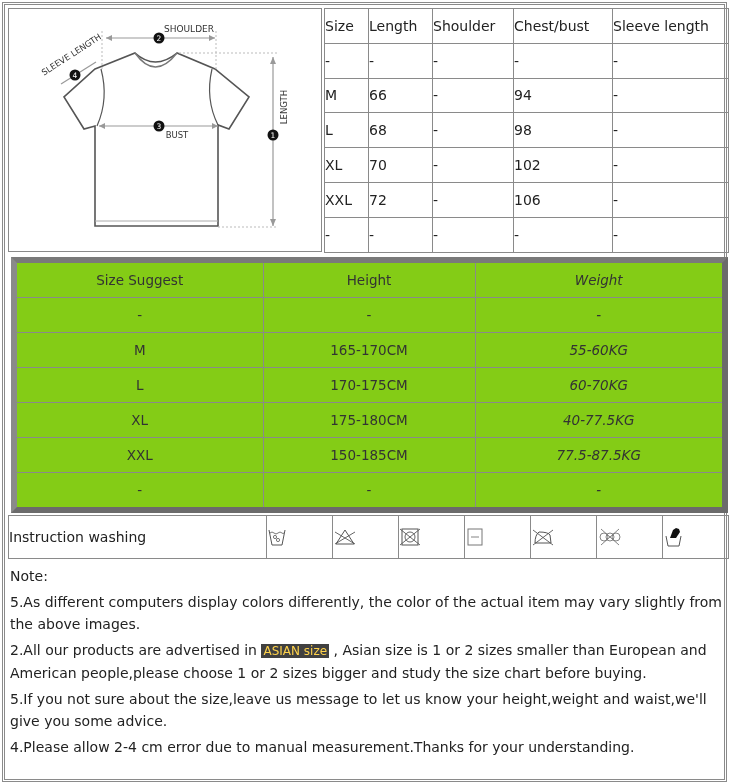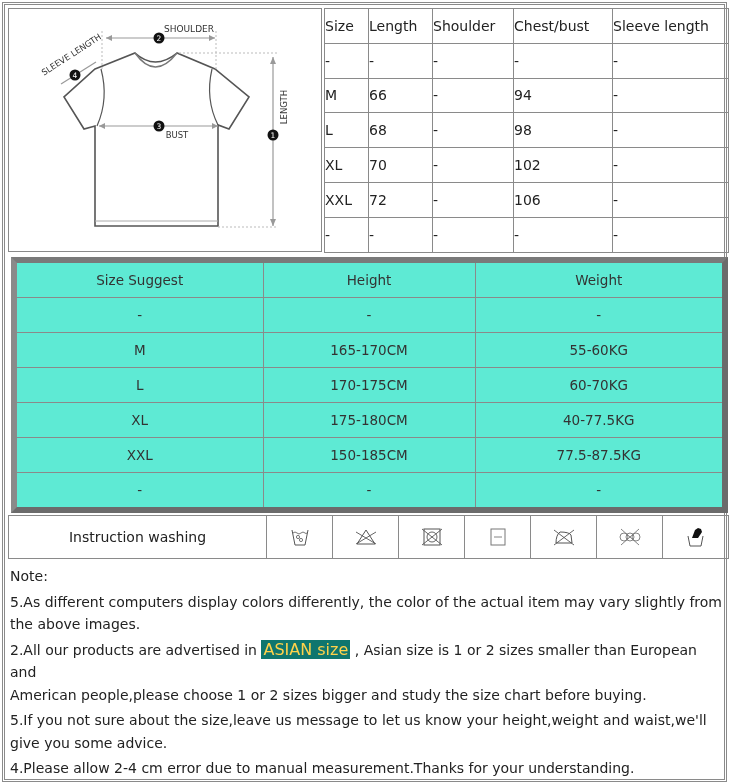--- a/index.html
+++ b/index.html
@@ -22,47 +22,47 @@
   table { border-collapse: collapse; }
   .size-table { position: absolute; left: 316px; top: 0; width: 405px; height: 244px; }
   .size-table td, .size-table th {
     border: 1px solid #8a8a8a; text-align: left; font-weight: normal;
     font-size: 14px; color: #222; height: 34.8px;
   }
   
   .suggest-wrap {
     position: absolute; left: 6px; top: 252px; width: 717px; height: 256px;
     border: 6px solid #6b6b6b; border-top-color: #7a7a7a; border-left-color: #8a8a8a;
-    background: #5eead4;
+    background: #84cc16;
   }
   .suggest-table { width: 100%; height: 100%; }
   .suggest-table td {
     border: 1px solid #8a8a8a; text-align: center;
     font-family: "DejaVu Sans", sans-serif; font-size: 13.5px; color: #333;
   }
   .suggest-table tr:first-child td { border-top: none; }
   .suggest-table tr:last-child td { border-bottom: none; }
   .suggest-table td:first-child { border-left: none; }
-  .suggest-table td:last-child { border-right: none; }
+  .suggest-table td:last-child { border-right: none; font-style: italic; }
   
   .wash { position: absolute; left: 3px; top: 510px; width: 721px; height: 44px; }
   .wash-table { width: 100%; height: 100%; }
-  .wash-table td { border: 1px solid #8a8a8a; text-align: center; vertical-align: middle; }
+  .wash-table td { border: 1px solid #8a8a8a; text-align: left; vertical-align: middle; }
   .wash-label { width: 258px; font-size: 14px; color: #222; }
   .wash-icon { width: 66px; }
   .wash-icon svg { display: inline-block; vertical-align: middle; }
   
   .notes {
     position: absolute; left: 3px; top: 556px; width: 721px; height: 222px;
     font-family: "DejaVu Sans", sans-serif; font-size: 14px; color: #222;
     padding: 4px 2px 0 2px; line-height: 22.5px;
   }
   .notes p { margin-bottom: 3px; }
   .highlight {
-    background: #0f766e; color: #ffd24a; padding: 0 2px; font-size: 16px;
+    background: #404040; color: #ffd24a; padding: 0 2px; font-size: 12px;
   }
 </style>
 </head>
 <body>
 
 <div class="outer">
 
   <div class="top">
     <div class="diagram">
       <svg width="312" height="242" viewBox="0 0 312 242">

